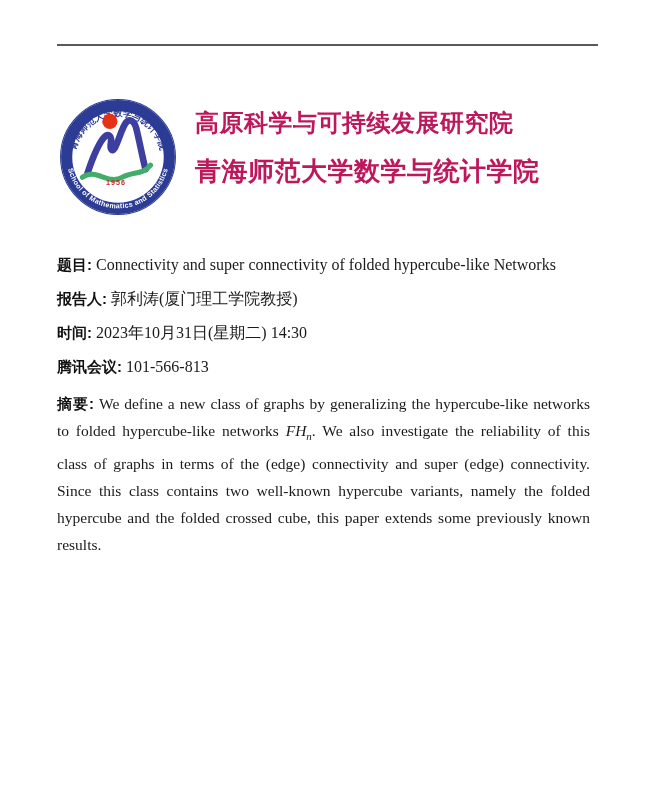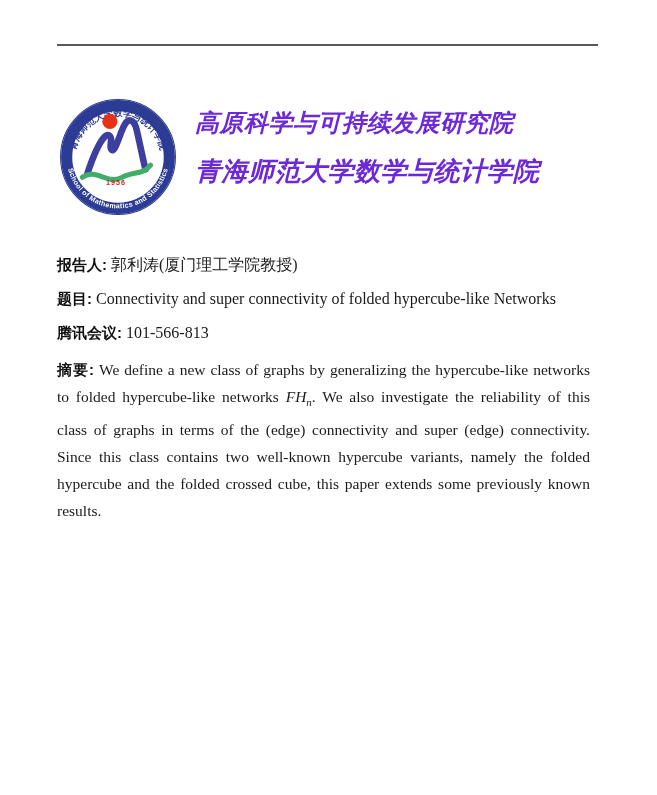--- a/index.html
+++ b/index.html
@@ -24,24 +24,23 @@
     align-items: flex-start;
     margin-top: 50px;
   }
   .logo {
     width: 122px;
     height: 122px;
     flex: none;
   }
   .institute {
     margin: 12px 0 0 16px;
-    color: #6d28d9;
+    color: #be185d;
     font-weight: bold;
     font-family: "Liberation Serif", serif;
-    font-style: italic;
   }
   .institute-line1 {
     font-size: 24px;
     line-height: 30px;
     letter-spacing: 0.5px;
     white-space: nowrap;
   }
   .institute-line2 {
     font-size: 26px;
     line-height: 32px;
@@ -118,26 +117,30 @@
     </svg>
 
     <div class="institute">
       <div class="institute-line1">高原科学与可持续发展研究院</div>
       <div class="institute-line2">青海师范大学数学与统计学院</div>
     </div>
   </div>
 
   <div class="fields">
     <p class="field">
+      <span class="label">题目:</span>
+      <span class="value">Connectivity and super connectivity of folded hypercube-like Networks</span>
+    </p>
+    <p class="field">
       <span class="label">报告人:</span>
       <span class="value">郭利涛(厦门理工学院教授)</span>
     </p>
     <p class="field">
-      <span class="label">题目:</span>
-      <span class="value">Connectivity and super connectivity of folded hypercube-like Networks</span>
+      <span class="label">时间:</span>
+      <span class="value">2023年10月31日(星期二) 14:30</span>
     </p>
     <p class="field">
       <span class="label">腾讯会议:</span>
       <span class="value">101-566-813</span>
     </p>
   </div>
 
   <p class="para abstract">
     <span class="label">摘要:</span>
     <span>We define a new class of graphs by generalizing the hypercube-like networks to folded hypercube-like networks </span><span class="math-var"><span>FH</span><sub>n</sub></span><span>. We also investigate the reliability of this class of graphs in terms of the (edge) connectivity and super (edge) connectivity. Since this class contains two well-known hypercube variants, namely the folded hypercube and the folded crossed cube, this paper extends some previously known results.</span>

